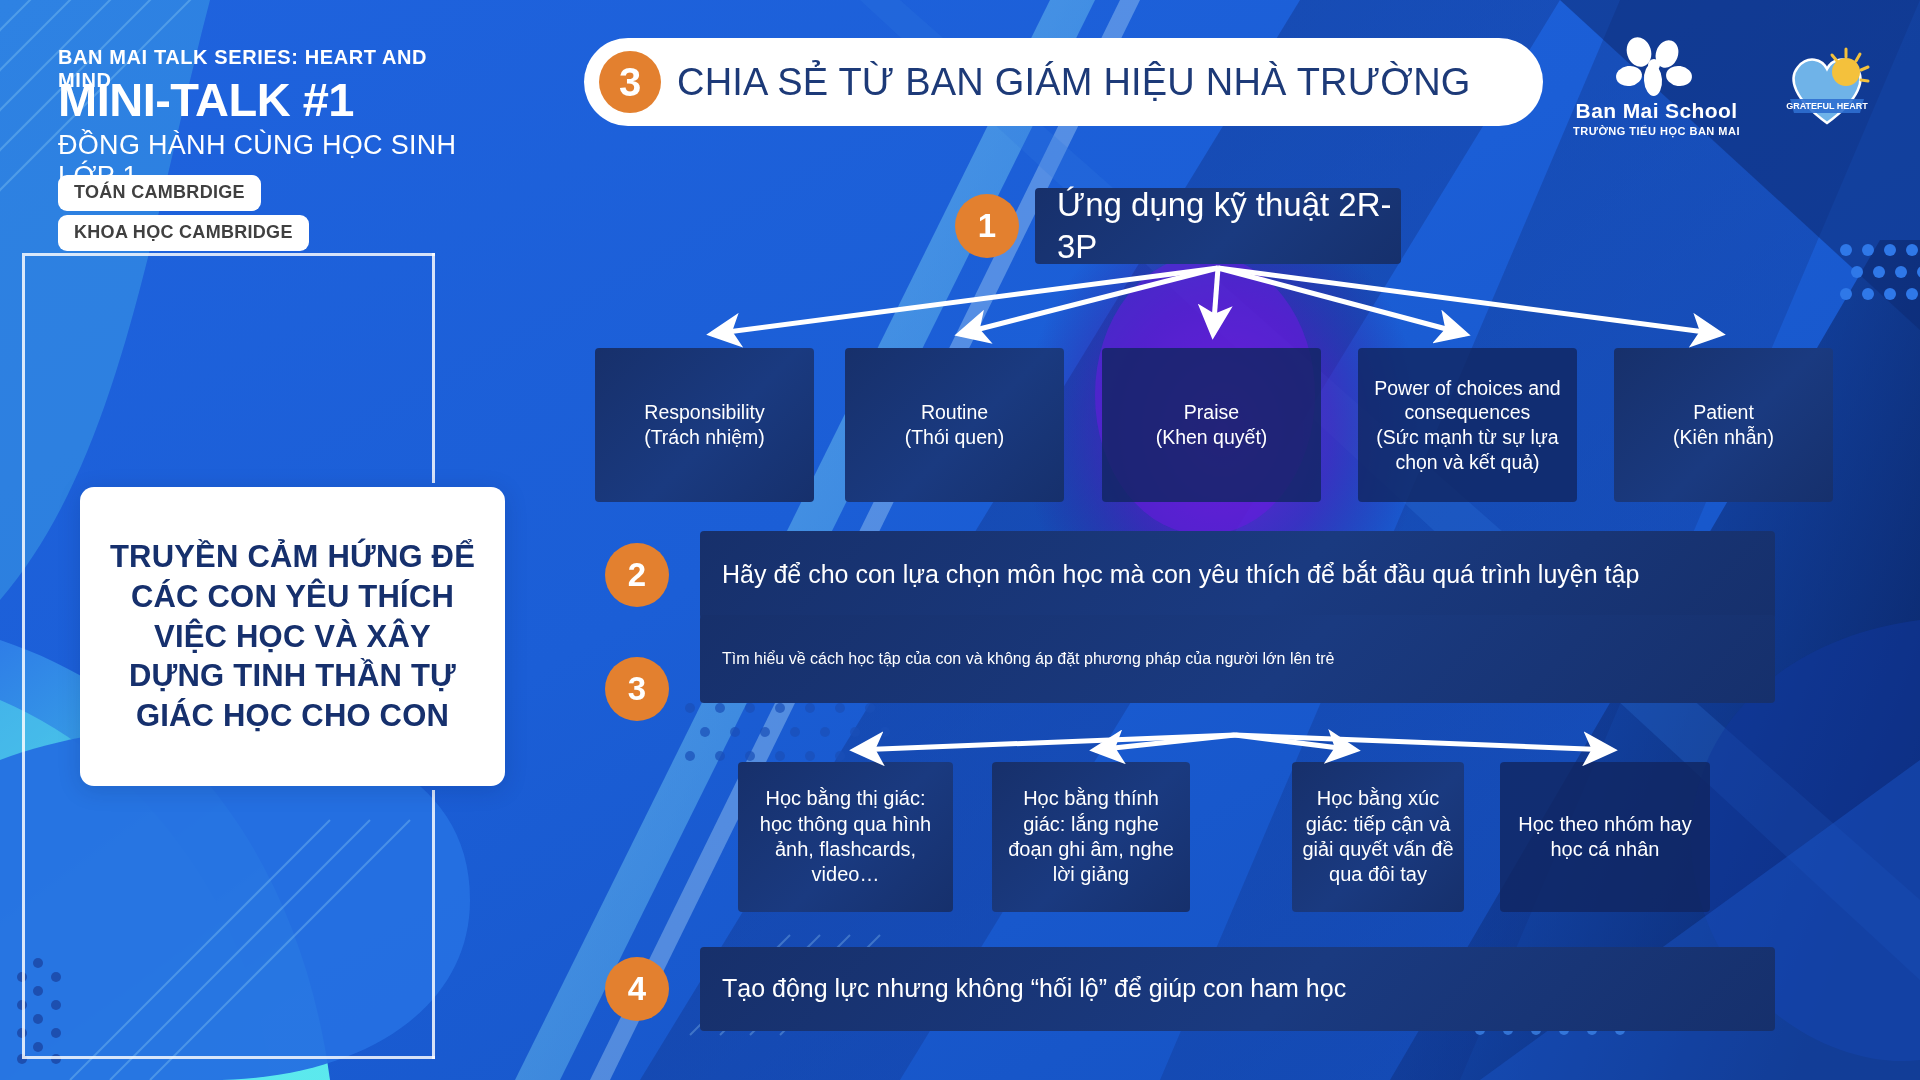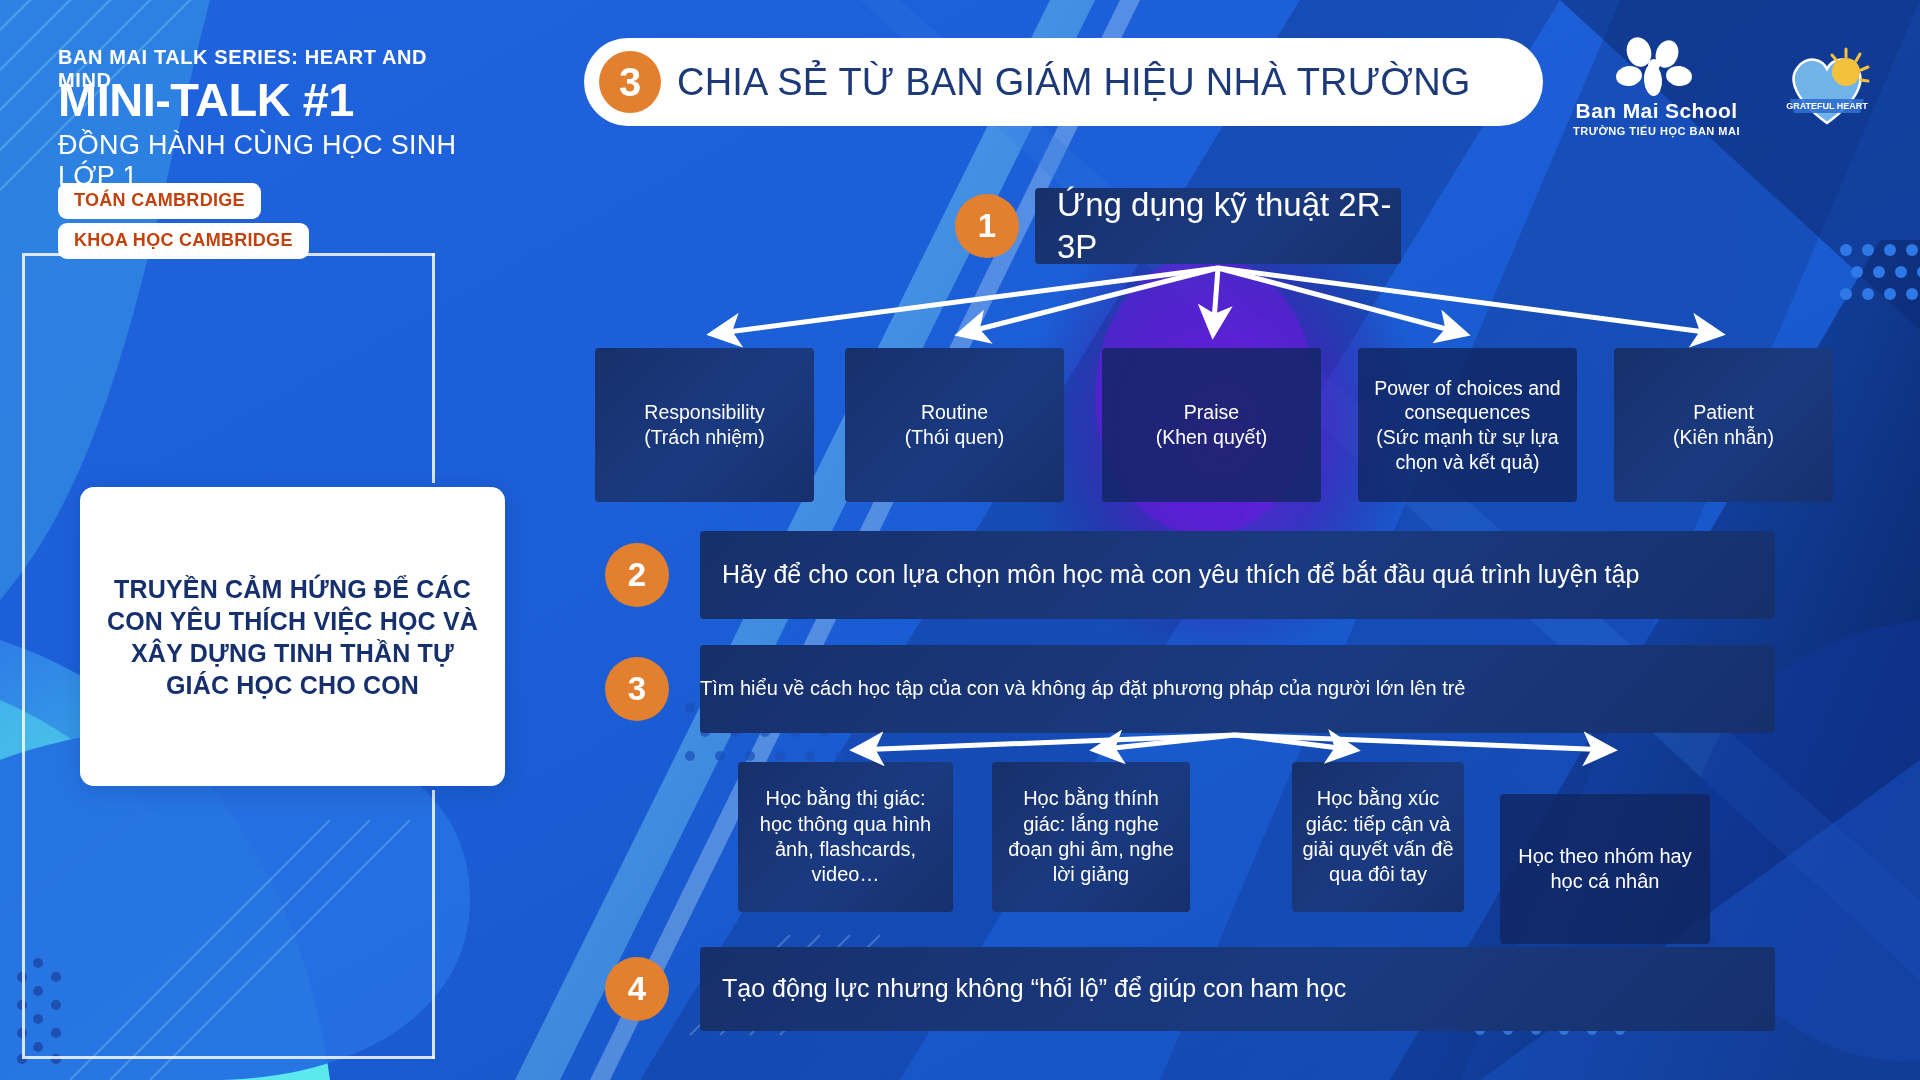--- a/index.html
+++ b/index.html
@@ -30,25 +30,24 @@
     font-size:47px; font-weight:bold; letter-spacing:-0.5px;
     color:#ffffff; line-height:1.05;
   }
   #subtitle {
     position:absolute; left:58px; top:130px;
     font-size:27px; font-weight:300; letter-spacing:.3px;
     color:#ffffff;
   }
   .pill {
     position:absolute; left:58px;
-    background:#ffffff; color:#c2410c;
+    background:#ffffff; color:#404040;
     font-size:18px; font-weight:bold; letter-spacing:.3px;
     border-radius:9px; padding:7px 16px 8px 16px;
     white-space:nowrap;
-    margin-top:8px;
   }
   #pill-1 { top:175px; }
   #pill-2 { top:215px; }
 
   #frame {
     position:absolute; left:22px; top:253px;
     width:413px; height:806px;
     border:3px solid rgba(255,255,255,.82);
     border-right:none;
   }
@@ -63,21 +62,21 @@
 
   #quote-card {
     position:absolute; left:80px; top:487px;
     width:425px; height:299px;
     background:#ffffff; border-radius:14px;
     display:flex; align-items:center; justify-content:center;
     box-shadow:0 4px 22px rgba(8,30,80,.17);
     z-index:7;
   }
   #quote-text {
-    color:#16306d; font-weight:bold; font-size:25px;
+    color:#16306d; font-weight:bold; font-size:31px;
     line-height:1.28; text-align:center; letter-spacing:.2px;
     padding:0 26px;
   }
 
   
   #header-bar {
     position:absolute; left:584px; top:38px;
     width:959px; height:88px;
     background:#ffffff; border-radius:44px;
     z-index:6;
@@ -125,28 +124,28 @@
 
   #box-top      { left:1035px; top:188px; width:366px; height:76px; font-size:33px; padding-left:22px; }
   .r1 { top:348px; height:154px; font-size:19.5px; padding:6px 8px; }
   #r1-1 { left:595px;  width:219px; }
   #r1-2 { left:845px;  width:219px; }
   #r1-3 { left:1102px; width:219px; }
   #r1-4 { left:1358px; width:219px; }
   #r1-5 { left:1614px; width:219px; }
 
   #row2 { left:700px; top:531px; width:1075px; height:88px; font-size:25px; padding-left:22px; }
-  #row3 { left:700px; top:645px; width:1075px; height:88px; font-size:20px; }
+  #row3 { left:700px; top:615px; width:1075px; height:88px; font-size:16px; padding-left:22px; }
   #row4 { left:700px; top:947px; width:1075px; height:84px; font-size:25px; padding-left:22px; }
 
   .r3b { top:762px; height:150px; font-size:20px; padding:6px 10px; }
   #r3b-1 { left:738px;  width:215px; }
   #r3b-2 { left:992px;  width:198px; }
   #r3b-3 { left:1248px; width:172px;margin-left:44px; }
-  #r3b-4 { left:1500px; width:210px;margin-top:32px; }
+  #r3b-4 { left:1500px; width:210px; }
 
   #arrows { position:absolute; left:0; top:0; width:1920px; height:1080px; z-index:6; pointer-events:none; }
 </style>
 </head>
 <body>
 
 <div id="bg">
   <svg class="bg-svg" viewBox="0 0 1920 1080" preserveAspectRatio="none">
     <defs>
       <linearGradient id="gBase" x1="0" y1="0" x2="1" y2="1">

